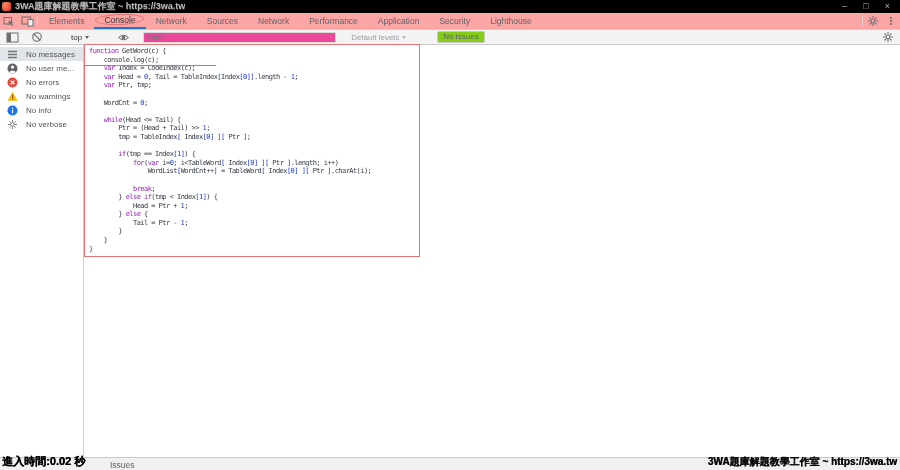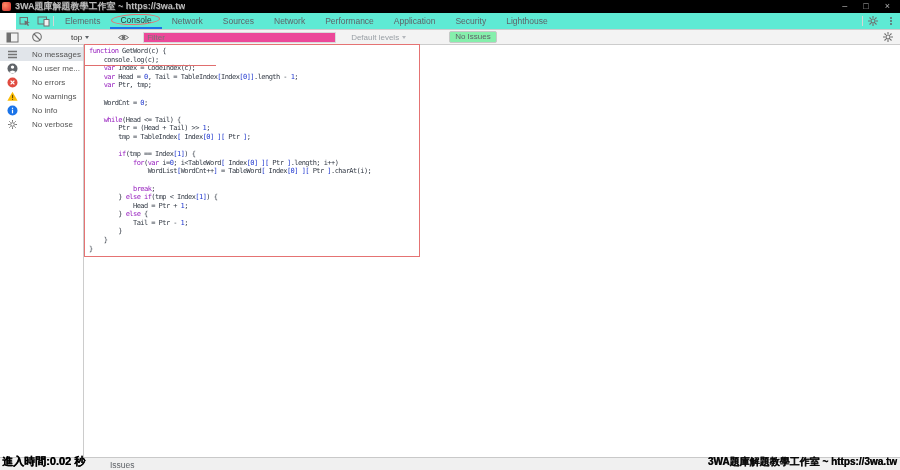--- a/index.html
+++ b/index.html
@@ -9,47 +9,47 @@
 
   
   .titlebar { height: 13px; background: #000; display: flex; align-items: center; padding: 0 4px 0 2px; flex: 0 0 auto; }
   .favicon { width: 9px; height: 9px; border-radius: 2px; margin-right: 4px;
              background: radial-gradient(circle at 35% 35%, #ff8a65, #d32f2f); flex: 0 0 auto; }
   .title-text { font-size: 9px; font-weight: bold; color: #bdbdbd; white-space: nowrap; overflow: hidden; text-shadow: 0.5px 0.5px 0 #333; }
   .win-controls { margin-left: auto; display: flex; gap: 16px; font-size: 9px; line-height: 9px; color: #b5b5b5; padding-right: 6px; }
   .win-controls span { cursor: default; }
 
   
-  .tabbar { height: 17px; background: #5eead4; border-bottom: 1px solid #ccc; display: flex; align-items: stretch; flex: 0 0 auto; margin-left: 16px; }
+  .tabbar { height: 17px; background: #fca5a5; border-bottom: 1px solid #ccc; display: flex; align-items: stretch; flex: 0 0 auto; }
   .icon-btn { display: flex; align-items: center; justify-content: center; width: 18px; flex: 0 0 auto; }
   .vsep { width: 1px; background: #d6d6d6; margin: 3px 1px; flex: 0 0 auto; }
   .tabs { display: flex; align-items: stretch; }
   .tab { display: flex; align-items: center; padding: 0 10px; font-size: 8.5px; color: #5f6368; position: relative; cursor: default; white-space: nowrap; }
   .tab.selected { color: #333; border-bottom: 2px solid var(--accent_blue, #1a73e8); padding-bottom: 0; }
   .tab .annot-ellipse { position: absolute; left: 1px; right: 1px; top: 1px; bottom: 2px;
                         border: 1px solid var(--annotation_red, #e57373); border-radius: 50%; transform: rotate(-2deg); pointer-events: none; }
   .tabbar-spacer { flex: 1; }
   .kebab { width: 2px; height: 2px; border-radius: 50%; background: #5f6368; box-shadow: 0 3px 0 #5f6368, 0 -3px 0 #5f6368; }
 
   
   .console-toolbar { height: 15px; background: #f3f3f3; border-bottom: 1px solid #ccc; display: flex; align-items: center; padding: 0 4px; flex: 0 0 auto; gap: 9px; }
   .ct-icon { display: flex; align-items: center; justify-content: center; width: 16px; flex: 0 0 auto; }
   .context-sel { display: flex; align-items: center; gap: 3px; font-size: 8px; color: #333; padding: 0 5px; cursor: default; }
   .caret { width: 0; height: 0; border-left: 2.5px solid transparent; border-right: 2.5px solid transparent; border-top: 3.5px solid #5f6368; }
   .filter-input { width: 193px; height: 11px; font-size: 8px; font-family: "Liberation Sans", sans-serif;
                   border: 1px solid #dadada; background: #ec4899; padding: 0 3px; color: #333; margin-left: 3px; outline: none; }
   .levels { display: flex; align-items: center; gap: 3px; font-size: 8px; color: #9aa0a6; padding: 0 6px; }
   .levels .caret { border-top-color: #b5b8bd; }
-  .chip { font-size: 8px; color: #5f6368; border: 1px solid #c8c8c8; border-radius: 2px; padding: 0px 5px; line-height: 10px; background: #86efac; margin-left: 16px; white-space: nowrap; }
+  .chip { font-size: 8px; color: #5f6368; border: 1px solid #c8c8c8; border-radius: 2px; padding: 0px 5px; line-height: 10px; background: #84cc16; margin-left: 4px; white-space: nowrap; }
   .ct-spacer { flex: 1; }
 
   
   .content { flex: 1; display: flex; min-height: 0; background: #fff; }
   .console-sidebar { width: 84px; flex: 0 0 auto; border-right: 1px solid #ccc; padding-top: 2px; background: #fff; }
-  .side-item { display: flex; align-items: center; gap: 14px; height: 14px; padding: 0 2px 0 7px; font-size: 8px; color: #555; white-space: nowrap; overflow: hidden; cursor: default; }
+  .side-item { display: flex; align-items: center; gap: 8px; height: 14px; padding: 0 2px 0 7px; font-size: 8px; color: #555; white-space: nowrap; overflow: hidden; cursor: default; }
   .side-item.selected { background: #e1e5ea; }
   .side-item .s-icon { width: 11px; height: 11px; flex: 0 0 auto; display: flex; align-items: center; }
   .console-main { flex: 1; position: relative; background: #fff; }
 
   .red-box { position: absolute; left: 0px; top: -1px; width: 336px; height: 213px;
              border: 1px solid var(--annotation_red, #e79999); background: #fff; }
   .code { position: relative; padding: 2px 2px 0 4px; font-family: "DejaVu Sans Mono", "Liberation Mono", monospace;
           font-size: 7px; letter-spacing: -0.55px; line-height: 8.6px; color: #333a45; white-space: pre; }
   .code-line { height: 8.6px; }
   .code .k { color: var(--keyword_purple, #951bbd); }

